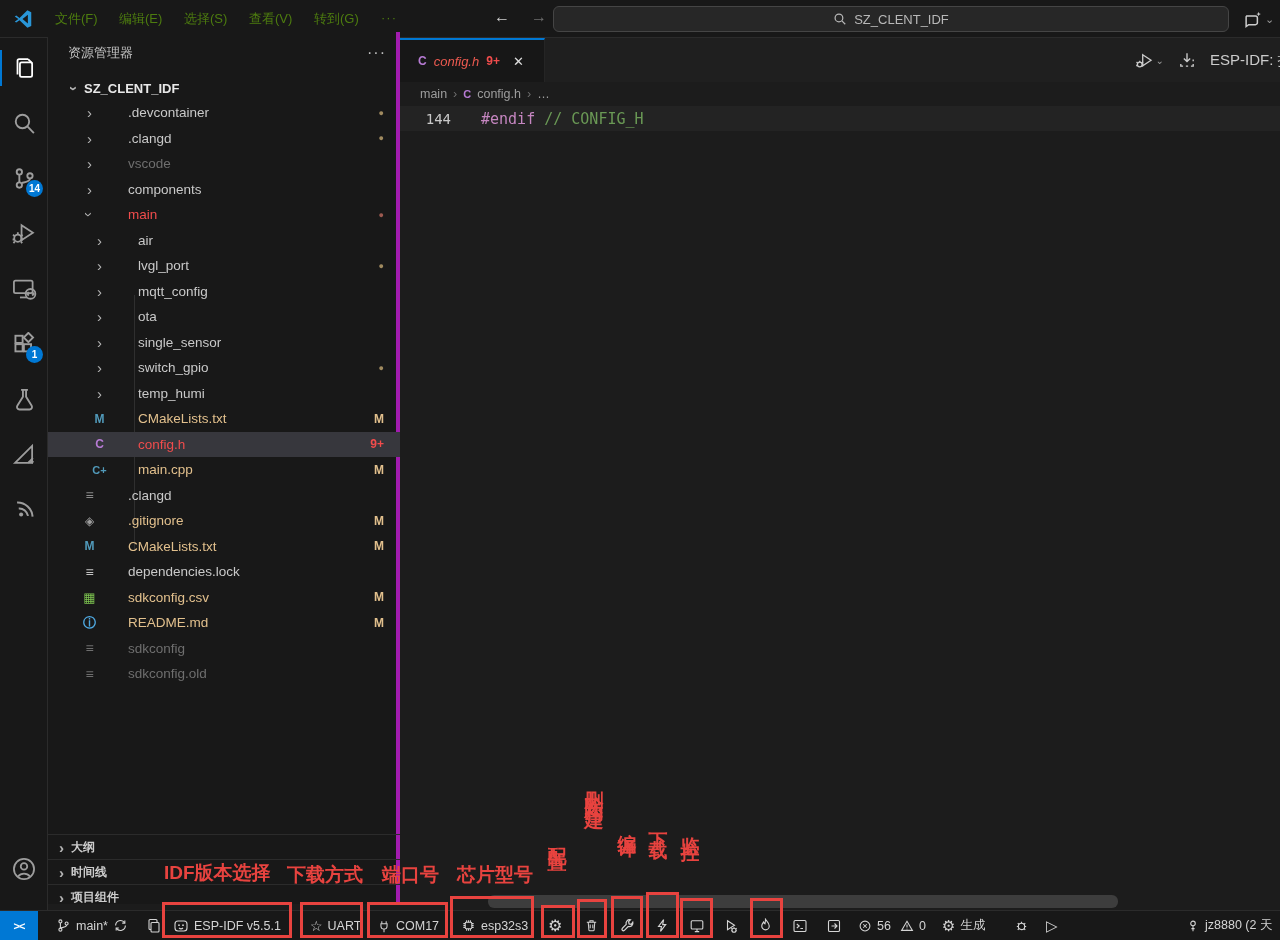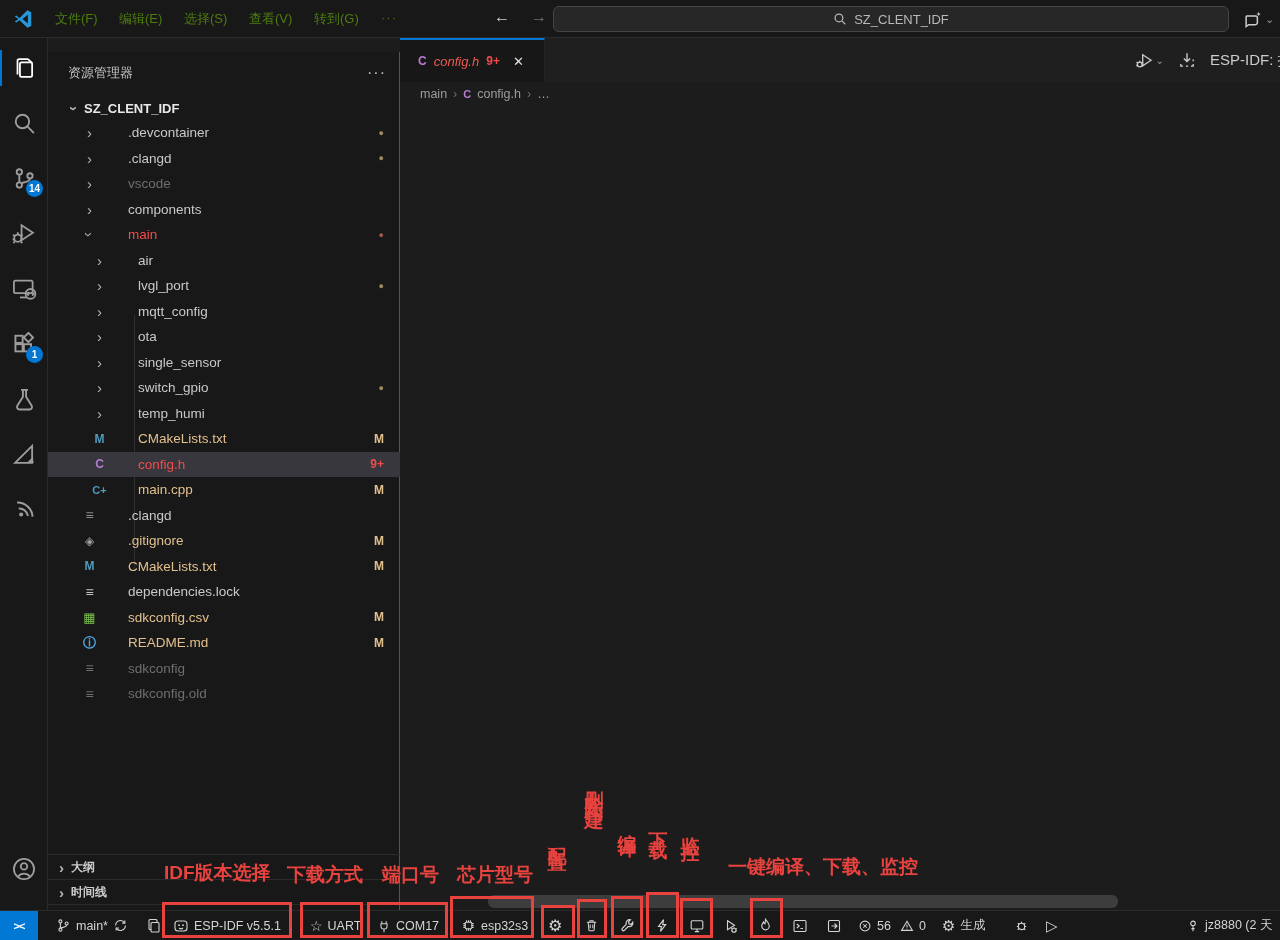--- a/index.html
+++ b/index.html
@@ -23,22 +23,22 @@
   .act-item { position:absolute; left:0; width:48px; height:48px; display:flex;
     align-items:center; justify-content:center; color:#9d9d9d; }
   .act-item.active { color:#ffffff; }
   .act-item.active::before { content:""; position:absolute; left:0; top:6px; bottom:6px;
     width:2px; background:#0078d4; }
   .act-badge { position:absolute; right:5px; bottom:5px; min-width:17px; height:17px;
     border-radius:9px; background:#0078d4; color:#fff; font-size:10px; font-weight:bold;
     display:flex; align-items:center; justify-content:center; padding:8px 3px; }
 
   
-  #sidebar { left:48px; top:52px; width:352px; height:872px; background:#181818;
-    border-right:1px solid #a21caf; color:#c9c9c9; }
+  #sidebar { left:48px; top:32px; width:352px; height:872px; background:#181818;
+    border-right:4px solid #a21caf; color:#c9c9c9; }
   #sb-header { position:absolute; left:0; top:0; width:352px; height:42px;
     display:flex; align-items:center; padding:0 14px 0 20px; font-size:13px; color:#c3c3c3; }
   #sb-header .more { margin-left:auto; font-size:16px; color:#bdbdbd; letter-spacing:1px; }
   #root-row { position:absolute; left:0; top:44px; width:352px; height:24px;
     display:flex; align-items:center; padding-left:17px; font-weight:bold; font-size:13px; color:#e8e8e8; }
   #tree { position:absolute; left:0; top:68px; width:352px; }
   .trow { height:25.5px; display:flex; align-items:center; font-size:13.5px;
     padding-right:16px; position:relative; cursor:default; }
   .trow.selected { background:#37373d; }
   .chev { width:19px; color:#b5b5b5; font-size:15px; display:inline-flex; justify-content:center; }
@@ -373,20 +373,26 @@
 
     <div id="breadcrumb">
       <span>main</span>
       <span class="sep">›</span>
       <span class="ficon" style="color:#b77bd4;width:auto;font-size:11px">C</span>
       <span>config.h</span>
       <span class="sep">›</span>
       <span>…</span>
     </div>
 
+    <div id="codeline">
+      <span id="gutter">144</span>
+      <span style="padding-left:11px">
+        <span class="tok-directive">#endif</span><span class="tok-comment"> // CONFIG_H</span>
+      </span>
+    </div>
 
     <div id="hscrollbar"></div>
   </div>
 
   <div id="statusbar" class="abs">
     <div class="sb-item" id="remote-ind">
       <span>&gt;&lt;</span>
     </div>
     <div class="sb-item" style="left:56px">
       <svg width="15" height="15" viewBox="0 0 16 16" fill="none" stroke="#d4d4d4" stroke-width="1.2">
@@ -517,21 +523,20 @@
           <path d="M8 7.6V14 M6.2 11h3.6"></path>
         </svg>
       <span>jz8880 (2 天</span>
     </div>
   </div>
 
   <div class="ann-text" style="left:164px;top:860px">IDF版本选择</div>
   <div class="ann-text" style="left:287px;top:862px">下载方式</div>
   <div class="ann-text" style="left:382px;top:862px">端口号</div>
   <div class="ann-text" style="left:457px;top:862px">芯片型号</div>
-  <div class="ann-text" style="left:728px;top:854px">一键编译、下载、监控</div>
 
   <div class="ann-text ann-vert" style="left:544px;top:832px">配置</div>
   <div class="ann-text ann-vert" style="left:581px;top:776px">删除构建</div>
   <div class="ann-text ann-vert" style="left:614px;top:818px">编译</div>
   <div class="ann-text ann-vert" style="left:645px;top:818px">下载</div>
   <div class="ann-text ann-vert" style="left:677px;top:822px">监控</div>
 
   <div class="ann-box" style="left:162px;top:902px;width:130px;height:36px"></div>
   <div class="ann-box" style="left:300px;top:902px;width:63px;height:36px"></div>
   <div class="ann-box" style="left:367px;top:902px;width:81px;height:36px"></div>

